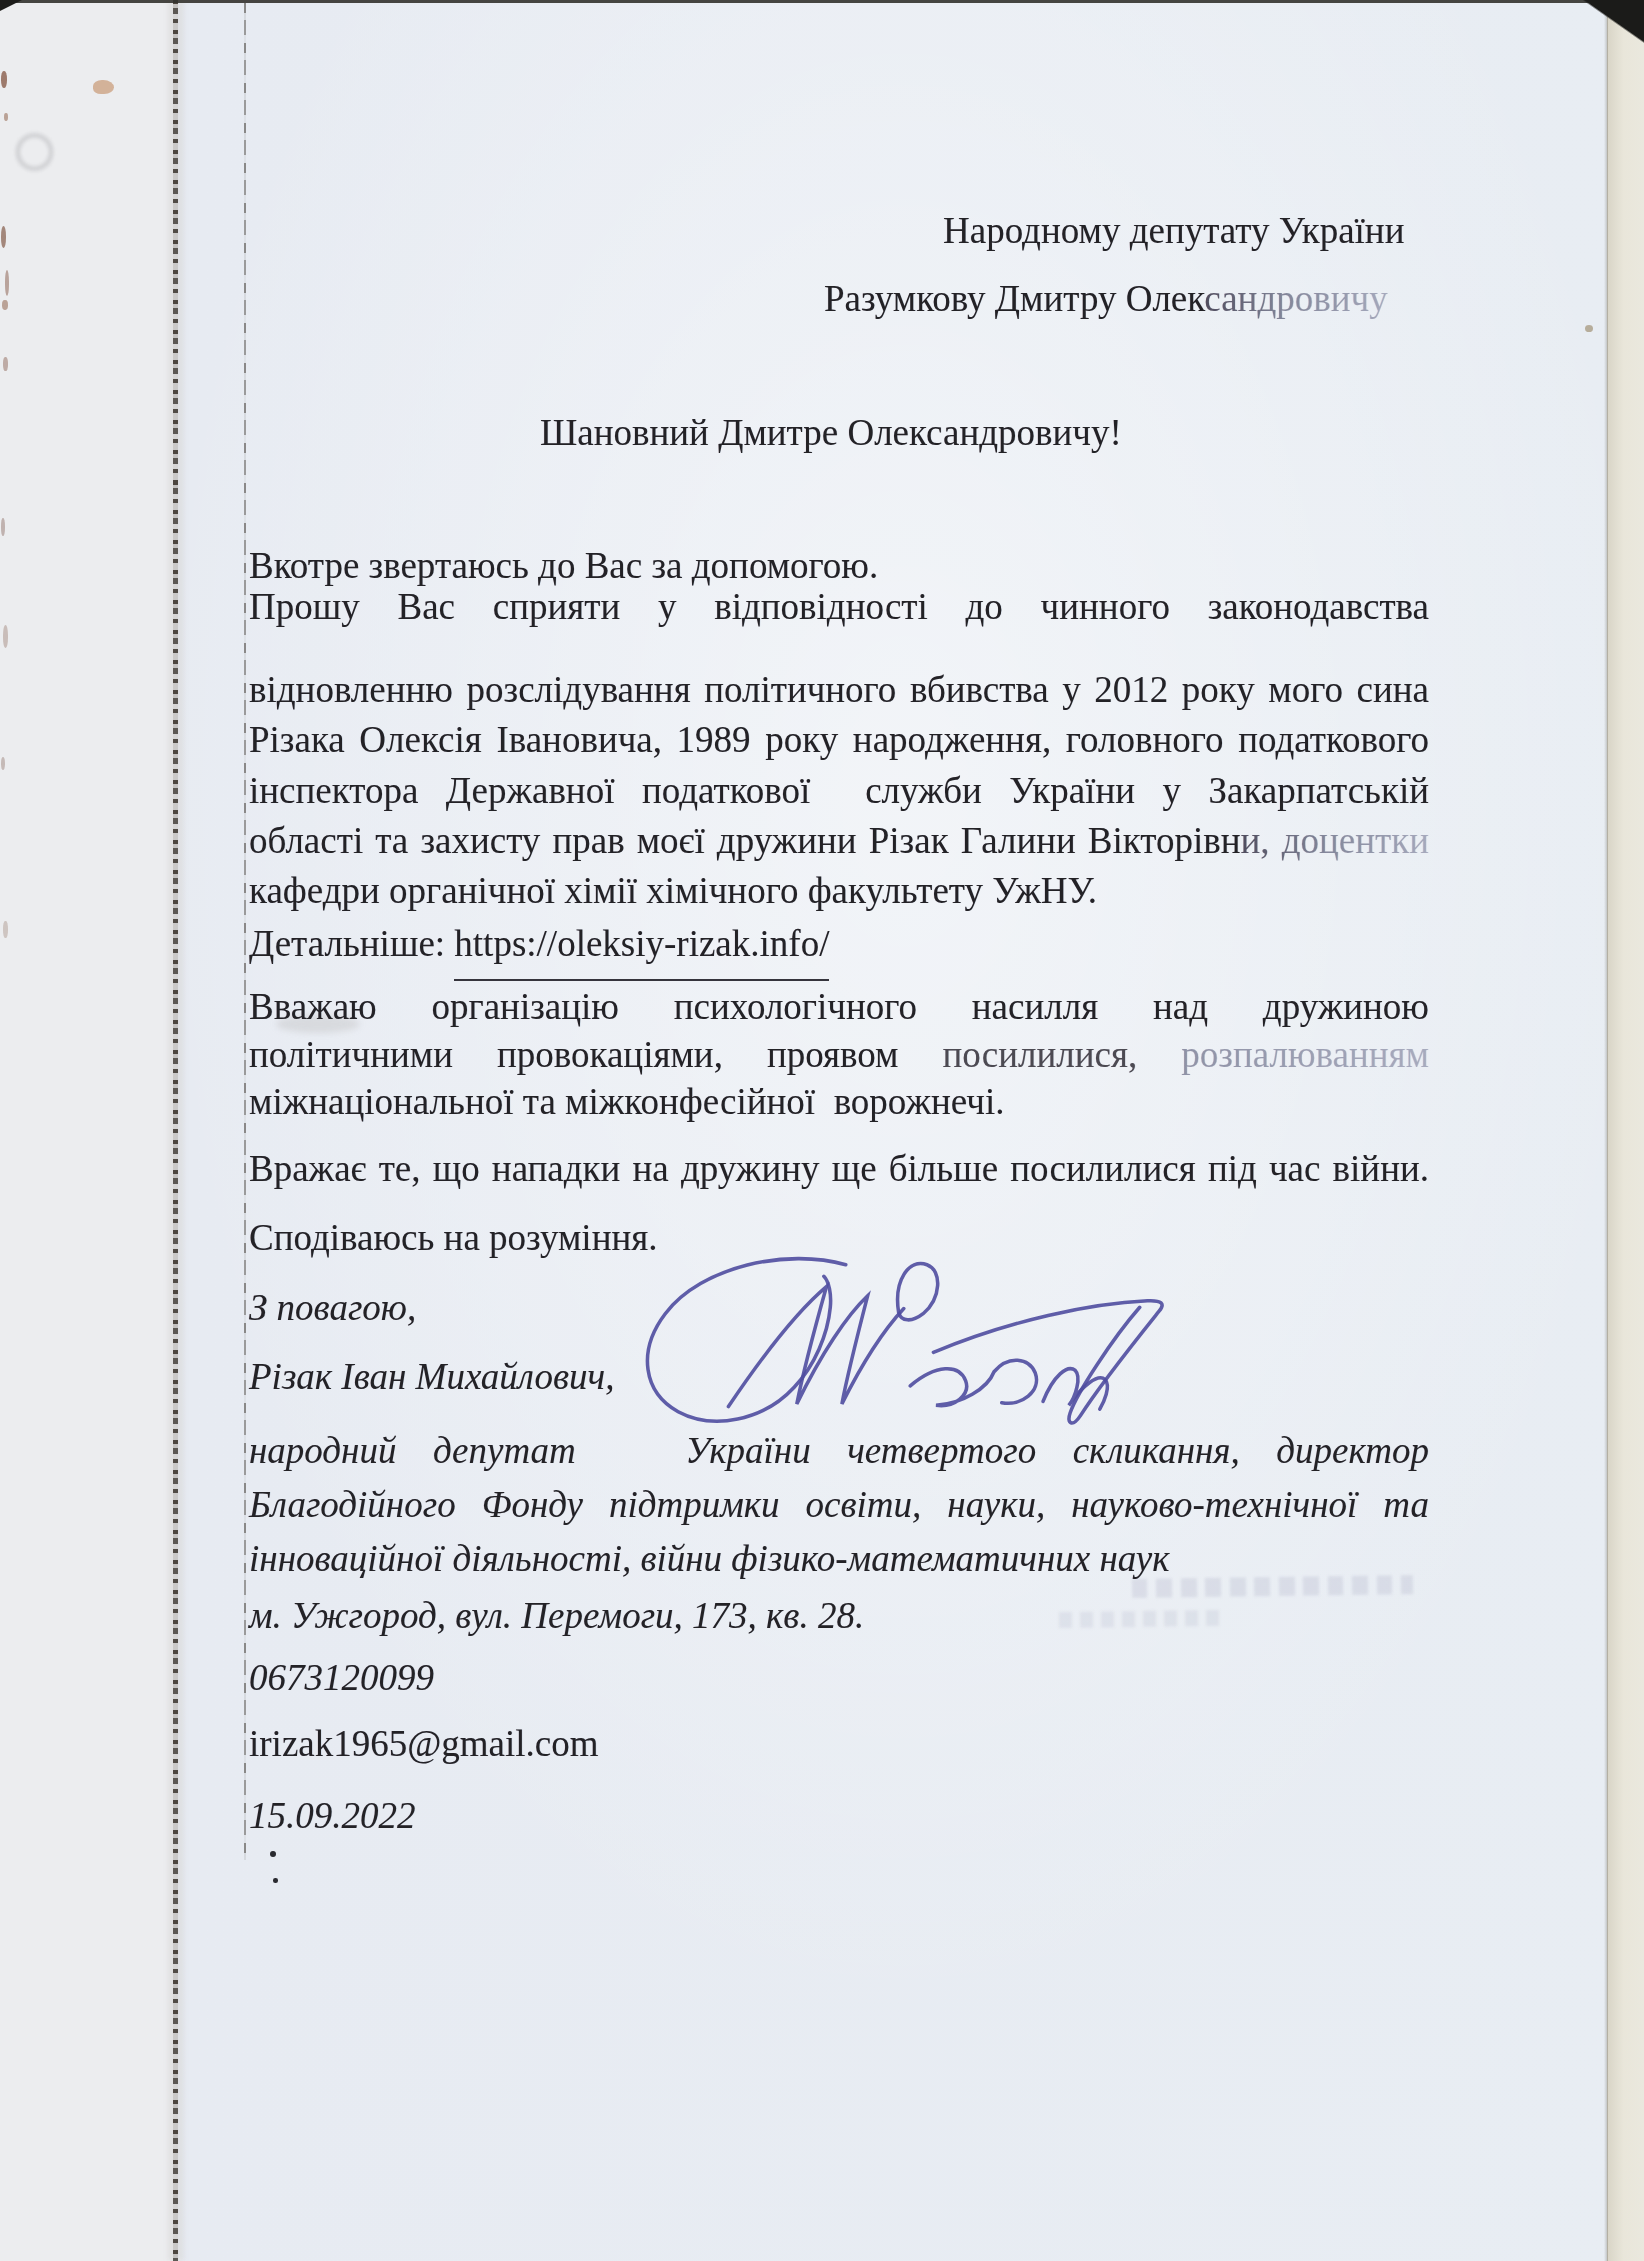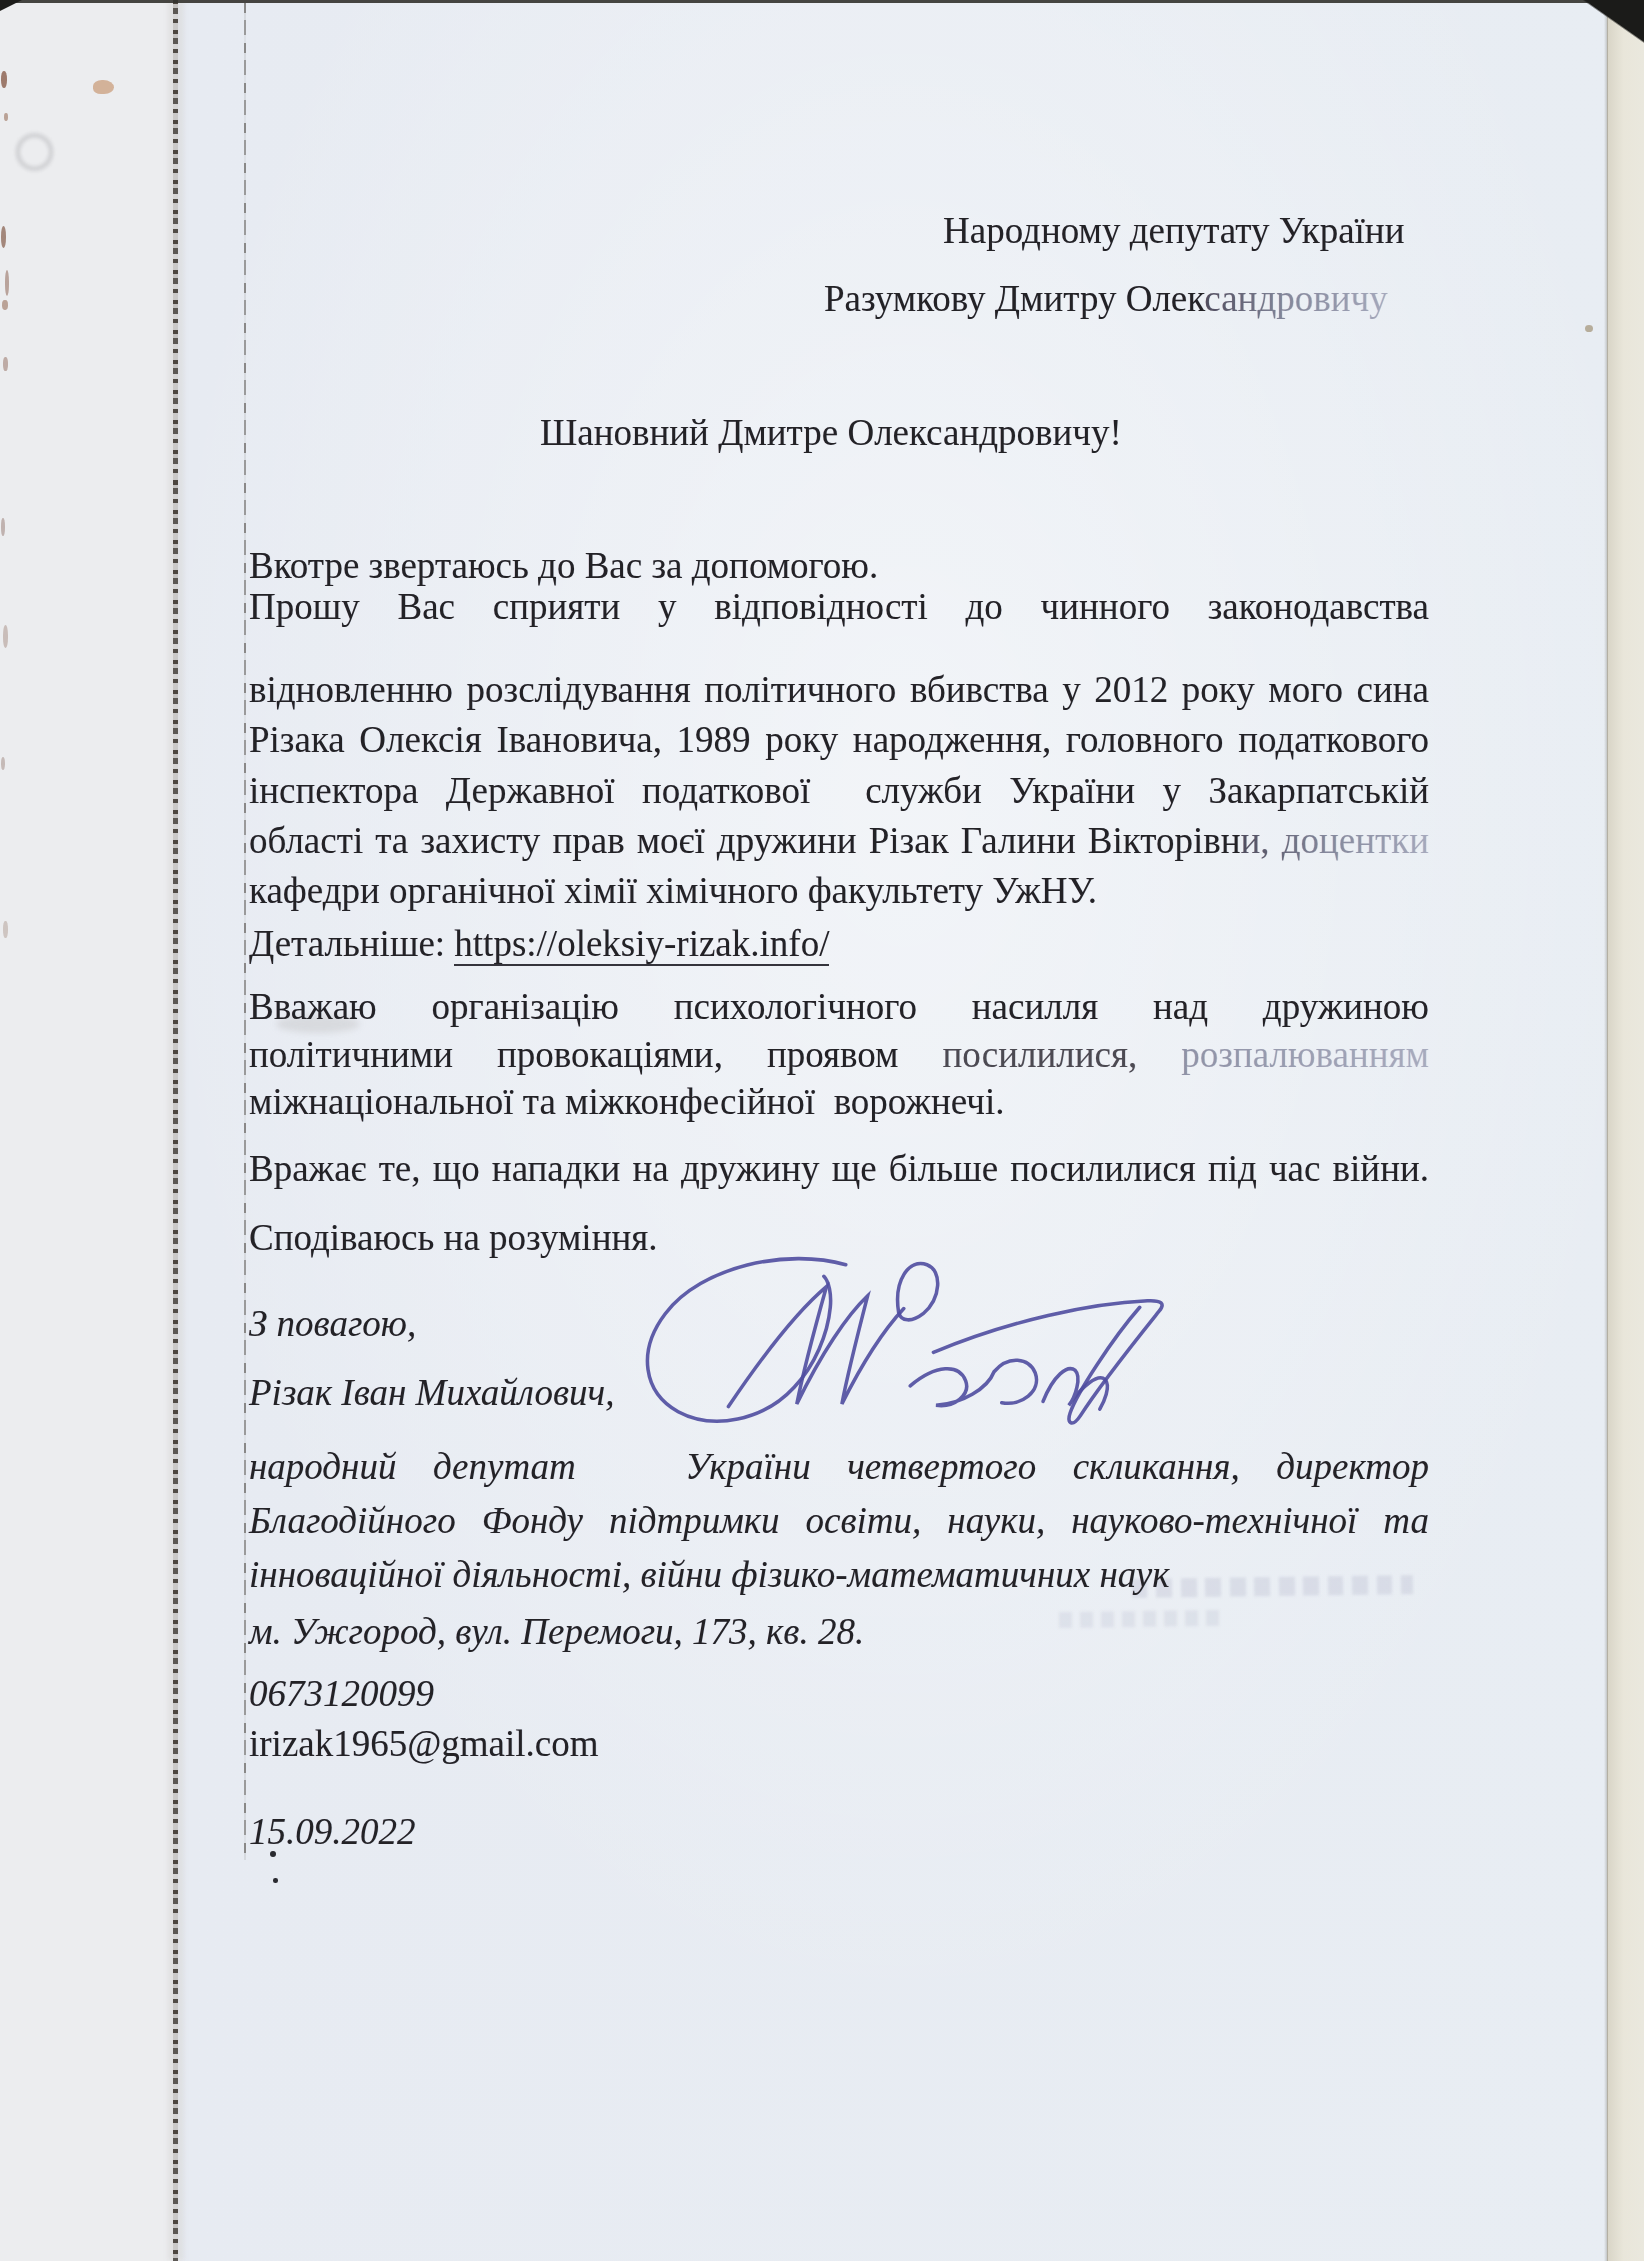--- a/index.html
+++ b/index.html
@@ -79,34 +79,34 @@
     background:repeating-linear-gradient(90deg,rgba(100,102,142,0.13) 0 15.5px,rgba(0,0,0,0) 15.5px 24.5px);}
   .ghost-b{left:1059px;top:1611px;width:161px;height:15.5px;
     background:repeating-linear-gradient(90deg,rgba(100,102,142,0.10) 0 13px,rgba(0,0,0,0) 13px 21px);}
   
   .line{
     position:absolute;font-size:37px;line-height:52px;color:#232226;
     white-space:nowrap;
     text-shadow:0.4px 0.4px 0 rgba(0,70,130,0.14), -0.4px 0 0 rgba(160,30,70,0.10);
   }
   .just{width:1180px;white-space:normal;text-align:justify;text-align-last:justify;}
-  .it{font-style:italic;margin-top:16px;}
+  .it{font-style:italic;}
   .fade-tail{
     background:linear-gradient(90deg,#57555d 0%,#9aa0ab 45%,#c6ccd6 100%);
     -webkit-background-clip:text;background-clip:text;color:transparent;
     filter:blur(0.5px);
     margin-top:12px;
   }
   .fade-heavy{
     background:linear-gradient(90deg,#a8aeb9 0%,#c8ced8 100%);
     -webkit-background-clip:text;background-clip:text;color:transparent;
     filter:blur(0.6px);
   }
   .fade-mid{color:#4c4a52;filter:blur(0.2px);}
-  .url{border-bottom:2.6px solid #35343c;padding-bottom:0;}
+  .url{border-bottom:2.6px solid #35343c;padding-bottom:15px;}
   
   .signature{position:absolute;left:575px;top:1235px;width:606px;height:200px;}
   .signature svg{width:100%;height:100%;}
   .signature path{fill:none;stroke:#4f4da0;stroke-width:5.5;stroke-linecap:round;opacity:0.9;}
 </style>
 </head>
 <body>
 
 <div class="page">
 

